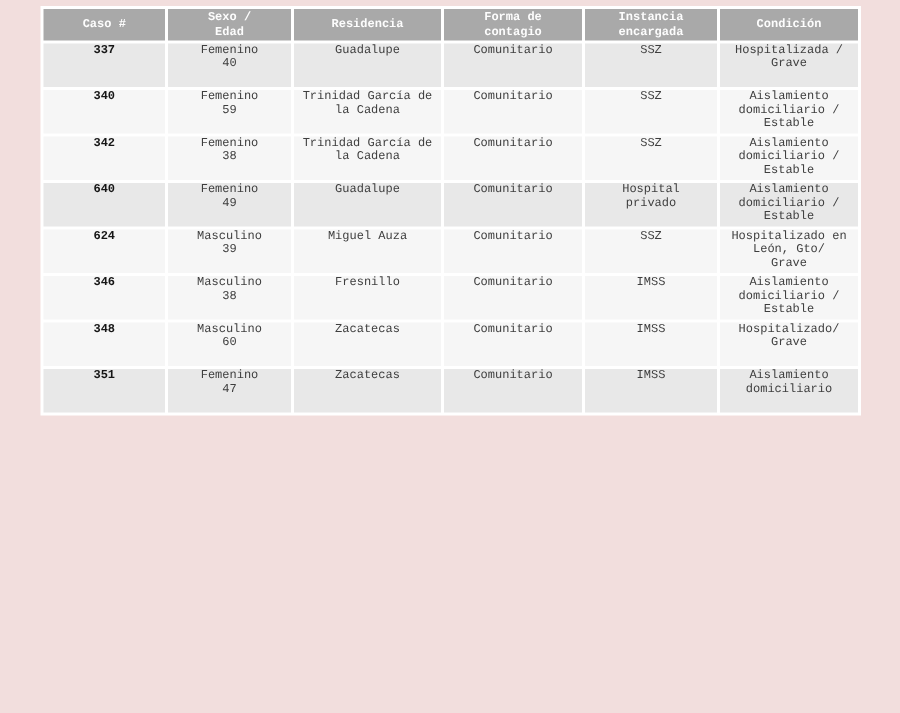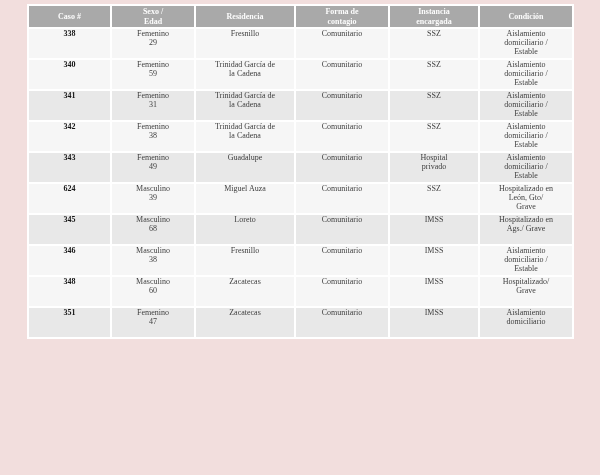--- a/index.html
+++ b/index.html
@@ -1,21 +1,21 @@
 <!DOCTYPE html>
 <html><head>
 <meta charset="utf-8">
 <style>
   html, body { margin: 0; padding: 0; }
   .screen {
     width: 600px; height: 475px;
     background: #f2dedd;
     overflow: hidden;
     position: relative;
-    font-family: Liberation Serif, serif;
+    font-family: Liberation Mono, monospace;
   }
   table.cases {
     position: absolute; left: 27px; top: 4px;
     width: 547px;
     border-collapse: separate;
     border-spacing: 2px;
     background: #ffffff;
     table-layout: fixed;
   }
   col.c1 { width: 81px; }
@@ -72,92 +72,71 @@
 Edad</th>
         <th>Residencia</th>
         <th>Forma de
 contagio</th>
         <th>Instancia
 encargada</th>
         <th>Condición</th>
       </tr>
     </thead>
     <tbody>
-      <tr>
-        <td class="case">338</td>
-        <td><div>Femenino</div><div>29</div></td>
-        <td>Fresnillo</td>
+      <tr class="shade">
+        <td class="case">337</td>
+        <td><div>Femenino</div><div>40</div></td>
+        <td>Guadalupe</td>
         <td>Comunitario</td>
         <td>SSZ</td>
-        <td>Aislamiento
-domiciliario /
-Estable</td>
+        <td>Hospitalizada /
+Grave</td>
       </tr>
       <tr>
         <td class="case">340</td>
         <td><div>Femenino</div><div>59</div></td>
-        <td>Trinidad García de
-la Cadena</td>
-        <td>Comunitario</td>
-        <td>SSZ</td>
-        <td>Aislamiento
-domiciliario /
-Estable</td>
-      </tr>
-      <tr class="shade">
-        <td class="case">341</td>
-        <td><div>Femenino</div><div>31</div></td>
         <td>Trinidad García de
 la Cadena</td>
         <td>Comunitario</td>
         <td>SSZ</td>
         <td>Aislamiento
 domiciliario /
 Estable</td>
       </tr>
       <tr>
         <td class="case">342</td>
         <td><div>Femenino</div><div>38</div></td>
         <td>Trinidad García de
 la Cadena</td>
         <td>Comunitario</td>
         <td>SSZ</td>
         <td>Aislamiento
 domiciliario /
 Estable</td>
       </tr>
       <tr class="shade">
-        <td class="case">343</td>
+        <td class="case">640</td>
         <td><div>Femenino</div><div>49</div></td>
         <td>Guadalupe</td>
         <td>Comunitario</td>
         <td>Hospital
 privado</td>
         <td>Aislamiento
 domiciliario /
 Estable</td>
       </tr>
       <tr>
         <td class="case">624</td>
         <td><div>Masculino</div><div>39</div></td>
         <td>Miguel Auza</td>
         <td>Comunitario</td>
         <td>SSZ</td>
         <td>Hospitalizado en
 León, Gto/
 Grave</td>
-      </tr>
-      <tr class="shade">
-        <td class="case">345</td>
-        <td><div>Masculino</div><div>68</div></td>
-        <td>Loreto</td>
-        <td>Comunitario</td>
-        <td>IMSS</td>
-        <td>Hospitalizado en
-Ags./ Grave</td>
       </tr>
       <tr>
         <td class="case">346</td>
         <td><div>Masculino</div><div>38</div></td>
         <td>Fresnillo</td>
         <td>Comunitario</td>
         <td>IMSS</td>
         <td>Aislamiento
 domiciliario /
 Estable</td>

